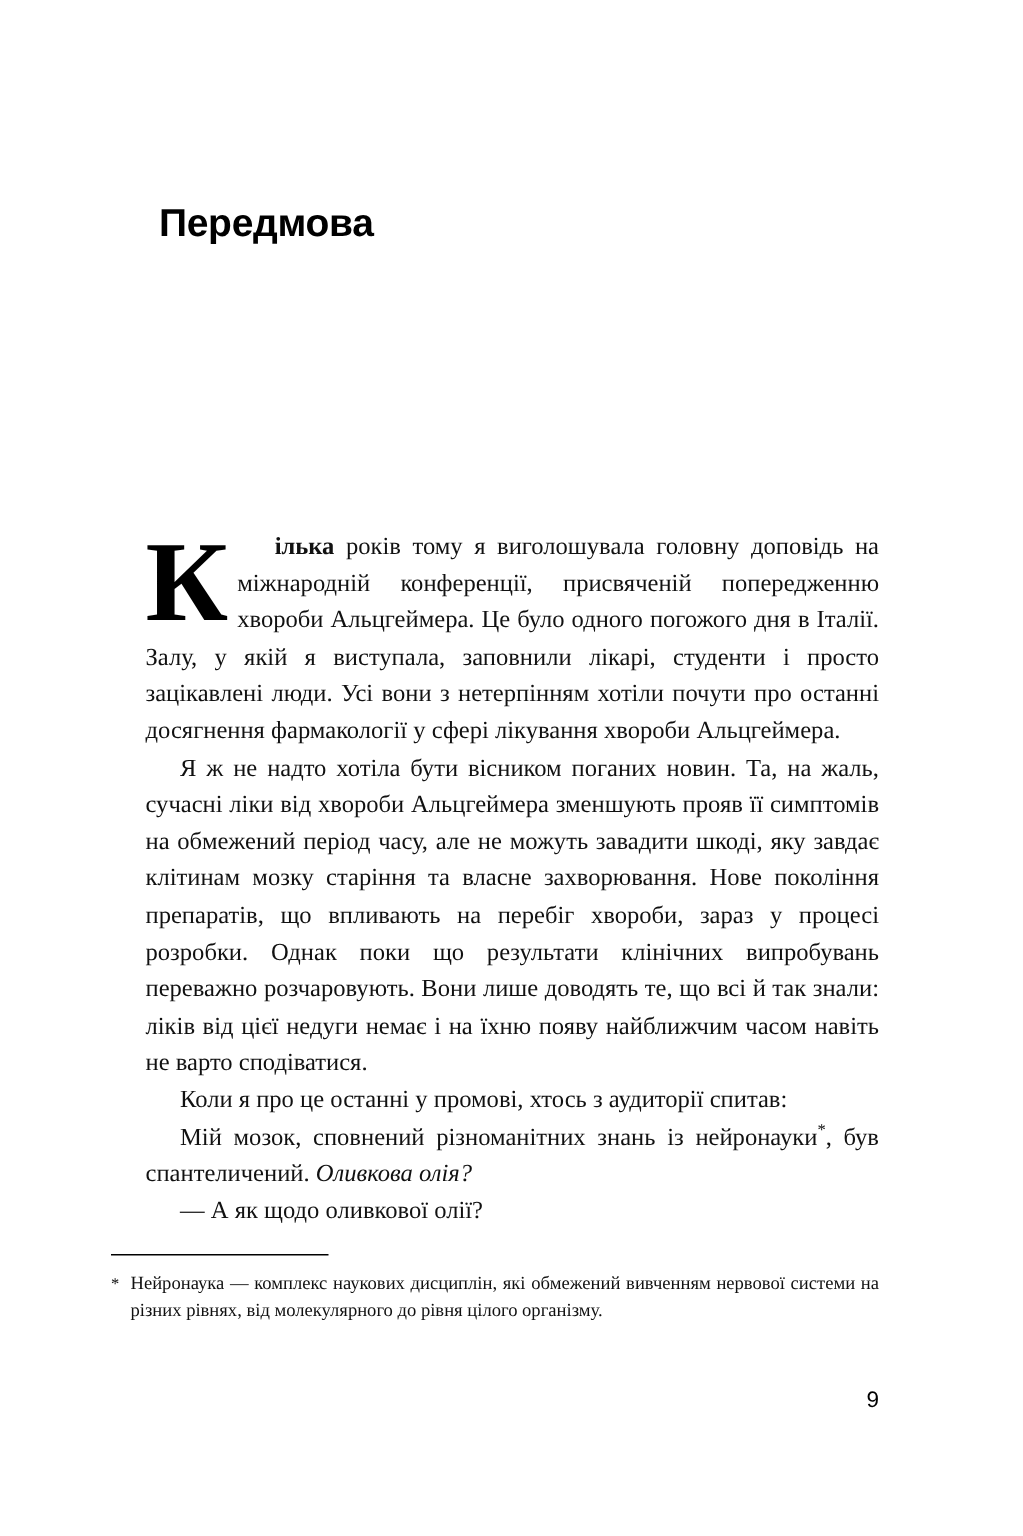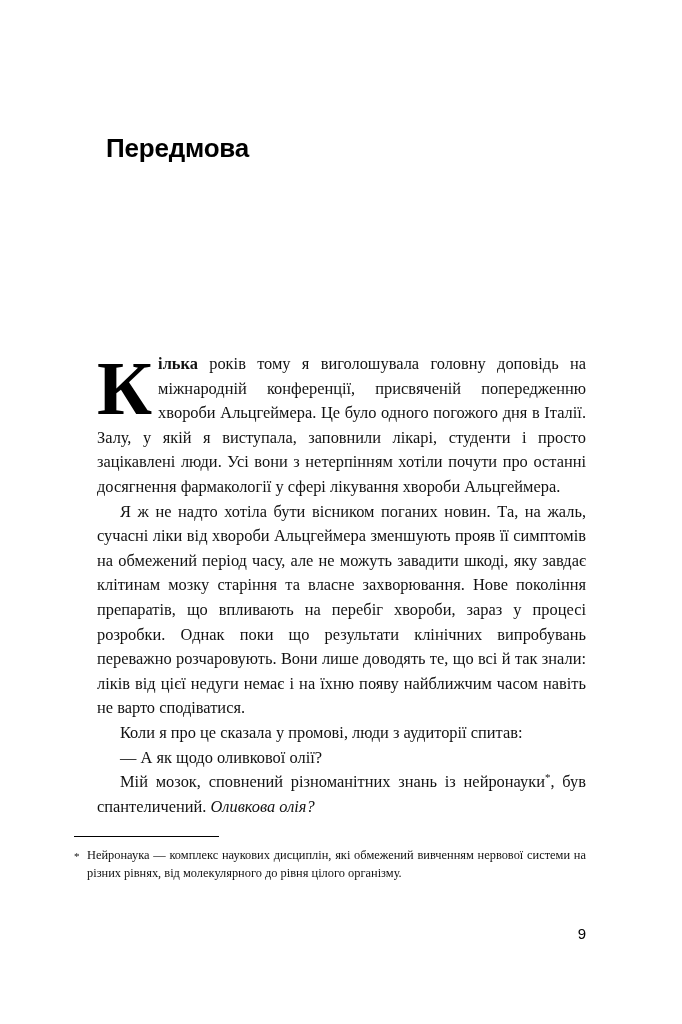--- a/index.html
+++ b/index.html
@@ -64,20 +64,21 @@
     font-weight: bold;
     font-size: 76px;
     line-height: 60px;
     padding: 6px 4px 0 0;
     margin: 0 2px 0 0;
     color: #000000;
   }
 
   .lead-bold {
     font-weight: bold;
+    margin-left: 25px;
   }
 
   .italic {
     font-style: italic;
   }
 
   .fn-ref {
     font-size: 11px;
     vertical-align: super;
     line-height: 0;
@@ -136,25 +137,25 @@
 <div class="page">
 
   <h1 class="chapter-title">Передмова</h1>
 
   <div class="body-block">
 
     <p class="drop-para"><span class="dropcap">К</span><span class="lead-bold">ілька</span><span> років тому я виголошувала головну доповідь на міжнародній конференції, присвяченій попередженню хвороби Альцгеймера. Це було одного погожого дня в Італії. Залу, у якій я виступала, заповнили лікарі, студенти і просто зацікавлені люди. Усі вони з нетерпінням хотіли почути про останні досягнення фармакології у сфері лікування хвороби Альцгеймера.</span></p>
 
     <p><span>Я ж не надто хотіла бути вісником поганих новин. Та, на жаль, сучасні ліки від хвороби Альцгеймера зменшують прояв її симптомів на обмежений період часу, але не можуть завадити шкоді, яку завдає клітинам мозку старіння та власне захворювання. Нове покоління препаратів, що впливають на перебіг хвороби, зараз у процесі розробки. Однак поки що результати клінічних випробувань переважно розчаровують. Вони лише доводять те, що всі й так знали: ліків від цієї недуги немає і на їхню появу найближчим часом навіть не варто сподіватися.</span></p>
 
-    <p><span>Коли я про це сказала у промові, люди з аудиторії спитав:</span></p>
+    <p><span>Коли я про це останні у промові, хтось з аудиторії спитав:</span></p>
+
+    <p><span>Мій мозок, сповнений різноманітних знань із нейронауки</span><span class="fn-ref">*</span><span>, був спантеличений. </span><span class="italic">Оливкова олія?</span></p>
 
     <p><span>— А як щодо оливкової олії?</span></p>
-
-    <p><span>Мій мозок, сповнений різноманітних знань із нейронауки</span><span class="fn-ref">*</span><span>, був спантеличений. </span><span class="italic">Оливкова олія?</span></p>
 
   </div>
 
   <div class="footnote-area">
     <hr class="footnote-rule">
     <p class="footnote-text"><span class="footnote-marker">*</span><span>Нейронаука — комплекс наукових дисциплін, які обмежений вивченням нервової системи на різних рівнях, від молекулярного до рівня цілого організму.</span></p>
   </div>
 
   <div class="page-number">9</div>
 

